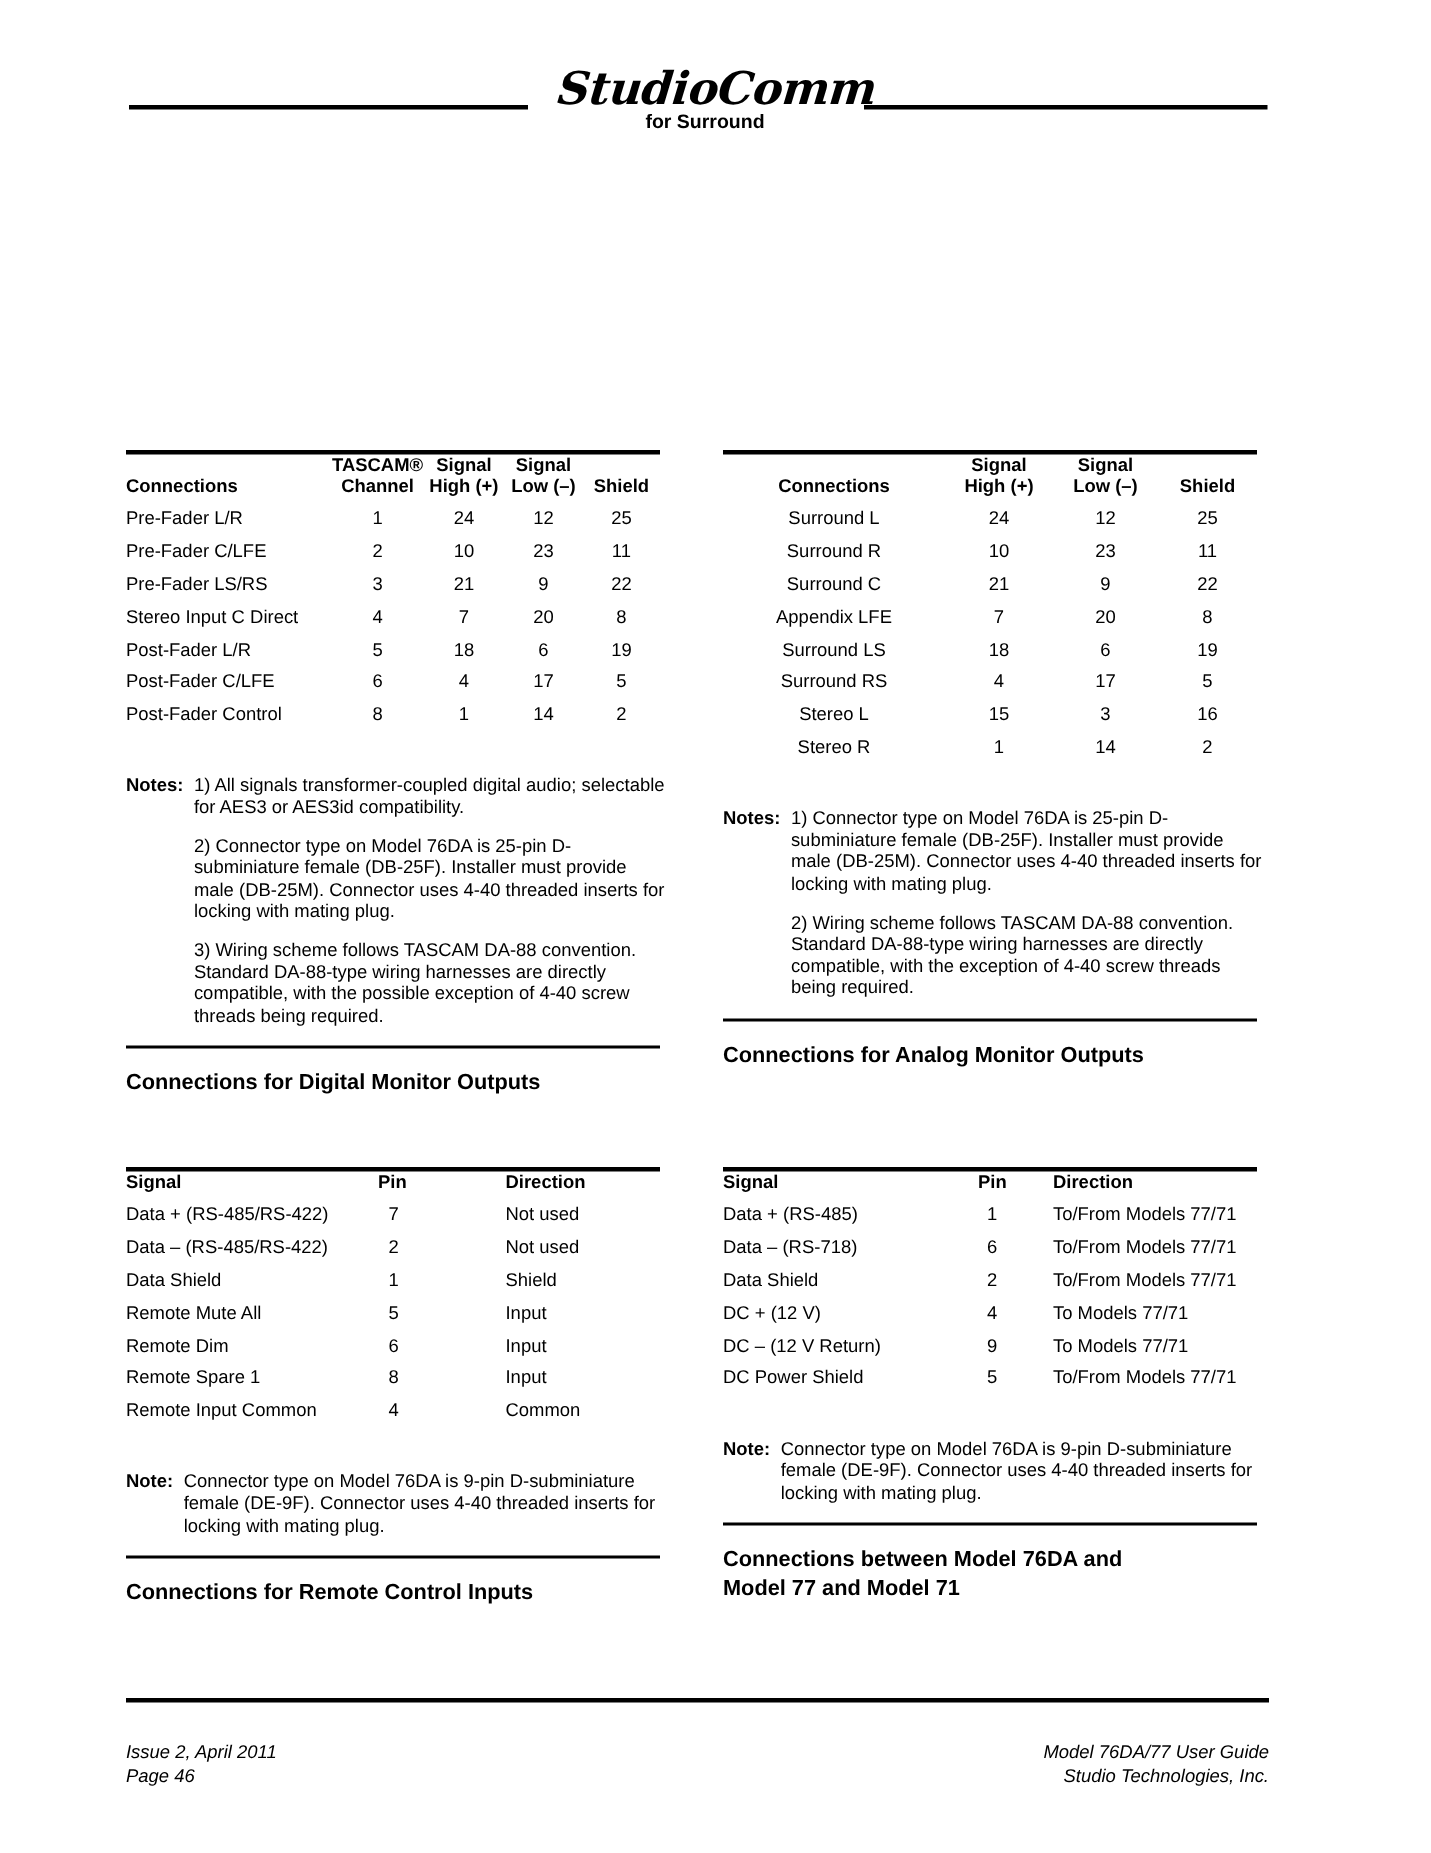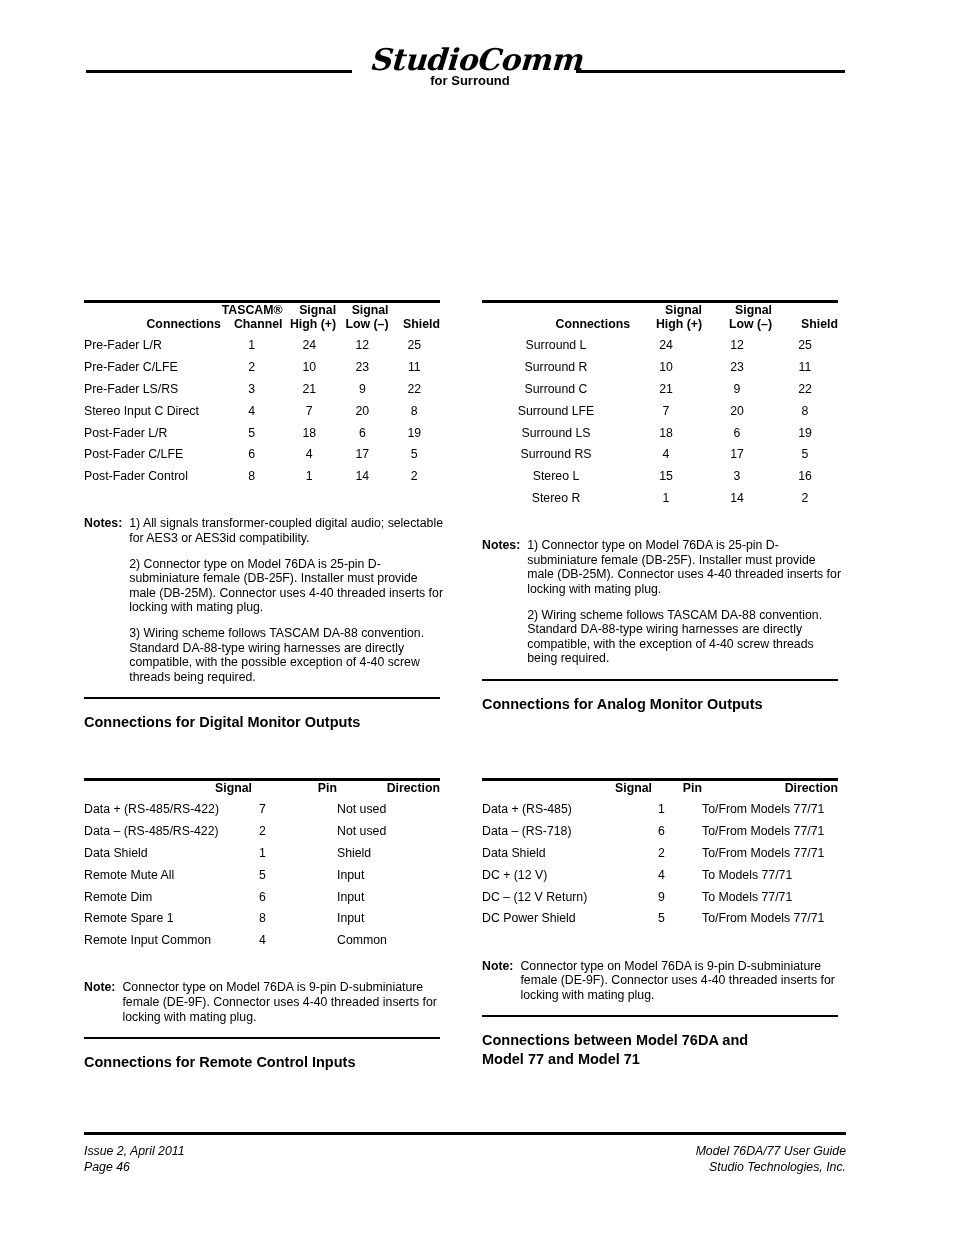--- a/index.html
+++ b/index.html
@@ -138,21 +138,21 @@
 
   
   .tbl-c col.c0 { width: 168px; }
   .tbl-c col.c1 { width: 85px; }
   .tbl-c col.c2 { width: 103px; }
 
   .tbl-d col.c0 { width: 170px; }
   .tbl-d col.c1 { width: 50px; }
   .tbl-d col.c2 { width: 136px; }
 
-  .tbl-head-pad th { padding-top: 14px; text-align: right; }
+  .tbl-head-pad th { padding-top: 14px; }
 
   
   .notes {
     margin-top: 29px;
     font-size: 12.3px;
     line-height: 14.6px;
   }
   .note-row {
     display: flex;
     align-items: flex-start;
@@ -189,21 +189,21 @@
     width: 762px;
   }
   .footer-rule {
     height: 3px;
     background: #000;
     width: 762px;
   }
   .footer-cols {
     display: flex;
     justify-content: space-between;
-    margin-top: 8px;
+    margin-top: 25px;
     font-style: italic;
     font-size: 12.3px;
     line-height: 16px;
   }
   .footer-right { text-align: right; }
 </style>
 </head>
 <body>
 
 <div class="page">
@@ -434,21 +434,21 @@
           <td class="t-center">23</td>
           <td class="t-center">11</td>
         </tr>
         <tr>
           <td class="t-center">Surround C</td>
           <td class="t-center">21</td>
           <td class="t-center">9</td>
           <td class="t-center">22</td>
         </tr>
         <tr>
-          <td class="t-center">Surround LFE</td>
+          <td class="t-center">Appendix LFE</td>
           <td class="t-center">7</td>
           <td class="t-center">20</td>
           <td class="t-center">8</td>
         </tr>
         <tr>
           <td class="t-center">Surround LS</td>
           <td class="t-center">18</td>
           <td class="t-center">6</td>
           <td class="t-center">19</td>
         </tr>

